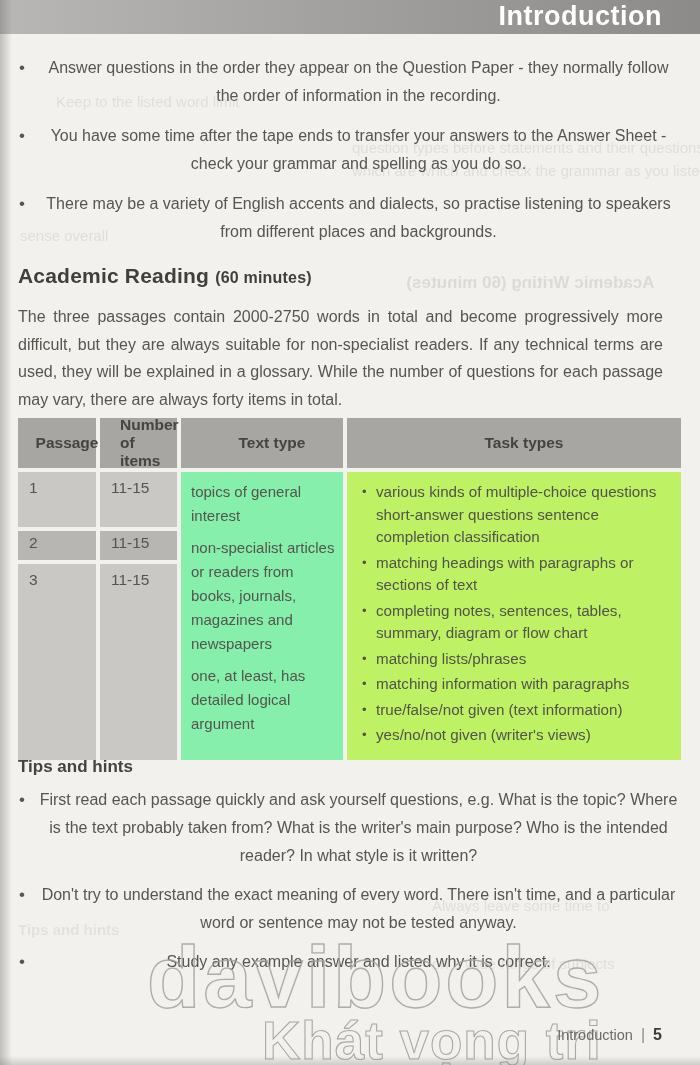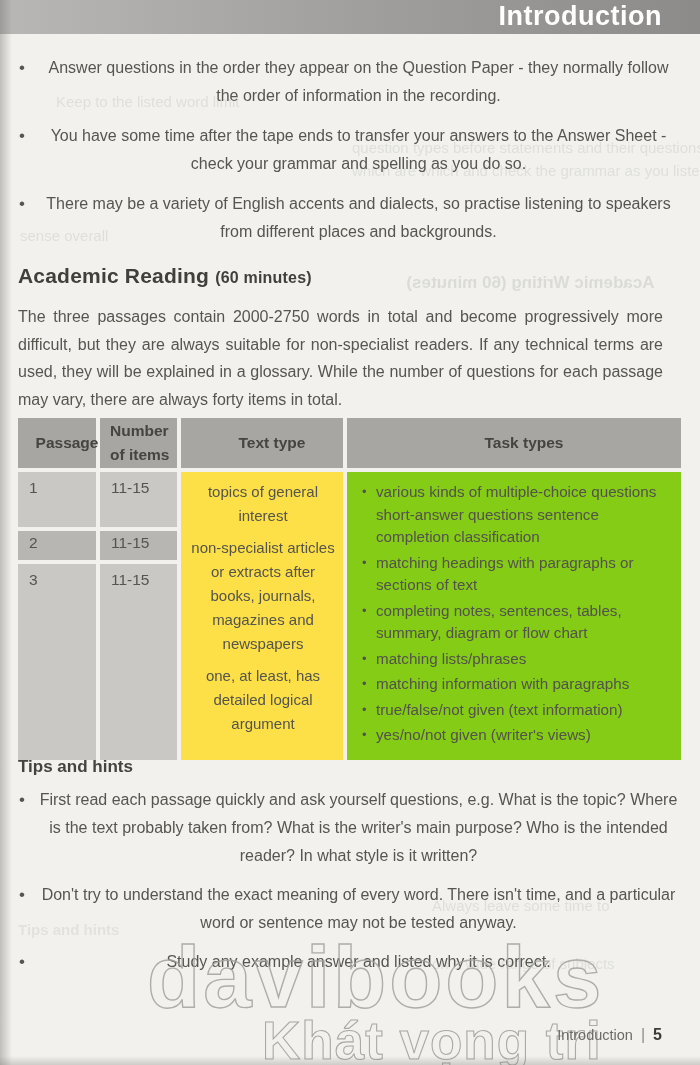--- a/index.html
+++ b/index.html
@@ -58,30 +58,30 @@
     grid-template-columns:78px 77px 162px 1fr;
     grid-template-rows:50px 55px 29px auto;
     gap:4px;
   }
   .cell{box-sizing:border-box;}
   .th{
     background:#a7a6a3;font-weight:bold;font-size:15.5px;color:#45443f;
     display:flex;align-items:center;padding-left:20px;
   }
   .th.center{justify-content:center;}
-  .th.pad{padding-left:10px;line-height:24px;}
+  .th.pad{line-height:18px;}
   .td{background:#c9c8c5;font-size:15.5px;color:#55544d;padding:7px 0 0 11px;}
   .td.dark{background:#b7b6b3;padding-top:3px;}
   .text-type-cell{
-    grid-column:3;grid-row:2 / span 3;background:#fde047;
-    padding:8px 8px 8px 10px;font-size:15px;line-height:24px;color:#55544d;text-align:center;
+    grid-column:3;grid-row:2 / span 3;background:#86efac;
+    padding:8px 8px 8px 10px;font-size:15px;line-height:24px;color:#55544d;
   }
   .text-type-cell p{margin:0 0 8px 0;}
   .task-types-cell{
-    grid-column:4;grid-row:2 / span 3;background:#84cc16;
+    grid-column:4;grid-row:2 / span 3;background:#bef264;
     padding:9px 8px 10px 6px;
   }
   .task-types-cell ul{list-style:none;margin:0;padding:0;}
   .task-types-cell li{
     position:relative;padding-left:23px;margin-bottom:3px;
     font-size:15.2px;line-height:22.5px;color:#53524b;
   }
   .task-types-cell li::before{
     content:"\2022";position:absolute;left:9px;top:0;font-size:13px;color:#53524b;
   }
@@ -153,21 +153,21 @@
     <div class="cell th center">Passage</div>
     <div class="cell th pad">Number of items</div>
     <div class="cell th center">Text type</div>
     <div class="cell th center">Task types</div>
 
     <div class="cell td">1</div>
     <div class="cell td">11-15</div>
 
     <div class="cell text-type-cell">
       <p>topics of general interest</p>
-      <p>non-specialist articles or extracts after books, journals, magazines and newspapers</p>
+      <p>non-specialist articles or readers from books, journals, magazines and newspapers</p>
       <p>one, at least, has detailed logical argument</p>
     </div>
 
     <div class="cell task-types-cell">
       <ul>
         <li>various kinds of multiple-choice questions short-answer questions sentence completion classification</li>
         <li>matching headings with paragraphs or sections of text</li>
         <li>completing notes, sentences, tables, summary, diagram or flow chart</li>
         <li>matching lists/phrases</li>
         <li>matching information with paragraphs</li>

